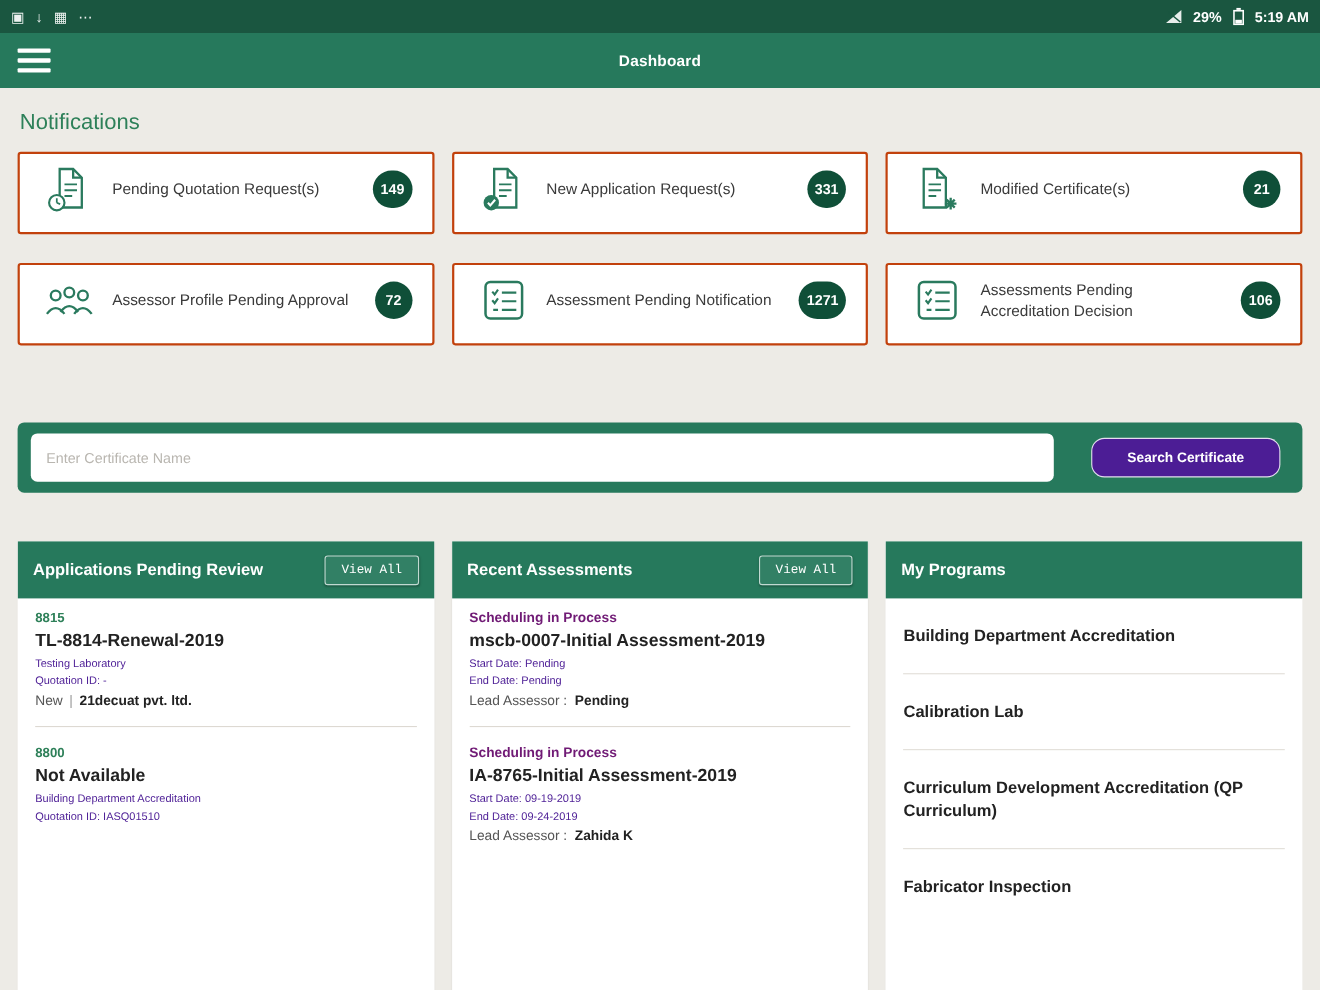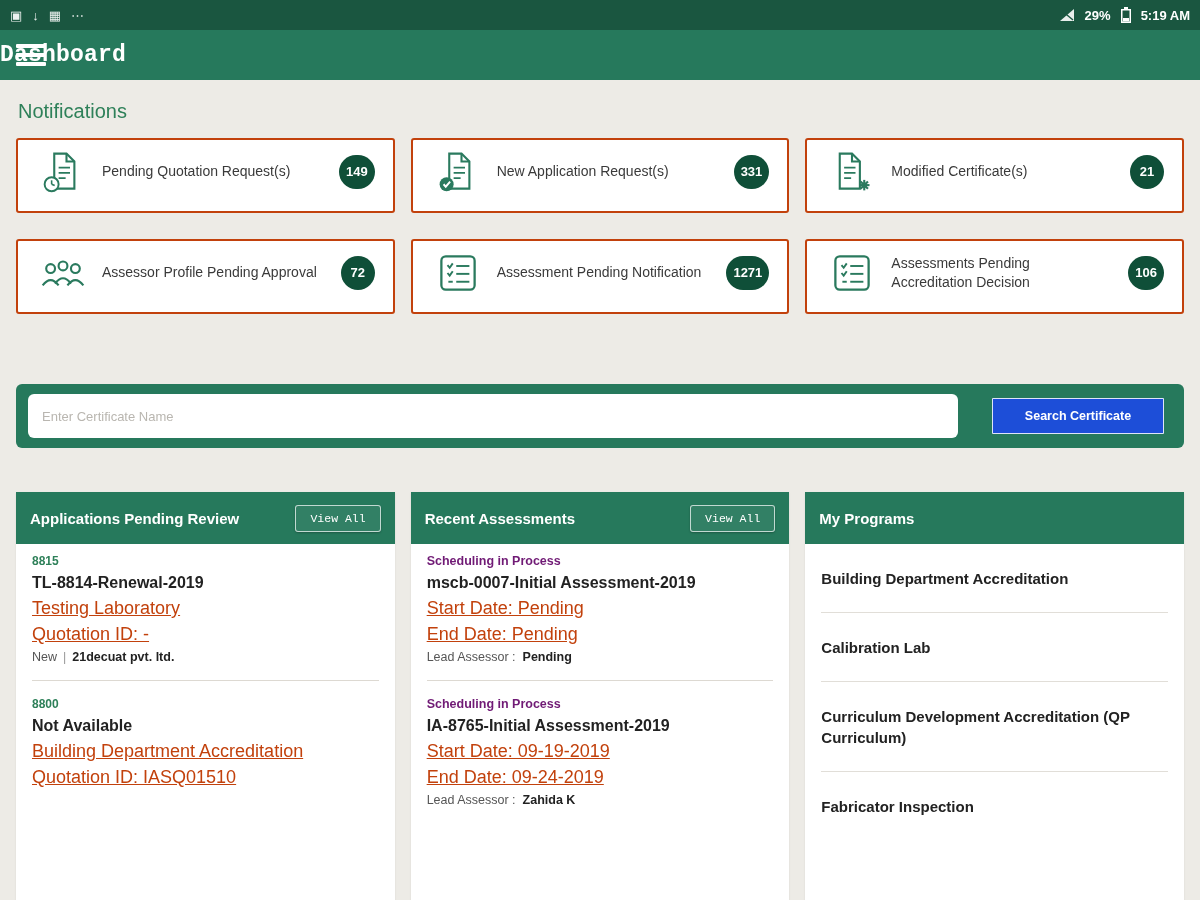--- a/index.html
+++ b/index.html
@@ -21,22 +21,22 @@
   .battery-svg, .wifi-svg { display:block; }
   
   .app-bar {
     height:50px; background:#26795c; color:#fff;
     display:flex; align-items:center; position:relative;
     padding:0 16px;
   }
   .hamburger { width:30px; height:22px; display:flex; flex-direction:column; justify-content:space-between; cursor:pointer; }
   .hamburger i { display:block; height:4px; background:#fff; border-radius:1px; }
   .app-title {
-    position:absolute; left:0; right:0; text-align:left;
-    font-size:23px; font-weight:bold; letter-spacing:.2px;font-family:Liberation Mono, monospace;
+    position:absolute; left:0; right:0; text-align:center;
+    font-size:14px; font-weight:bold; letter-spacing:.2px;
   }
   
   .content { padding:0 16px; }
   .section-label { color:#2e8059; font-size:20px; margin:20px 0 15px 2px; }
   .cards {
     display:grid; grid-template-columns:repeat(3,1fr); gap:26px 16px;
   }
   .card {
     background:#fff; border:2px solid #c2410c; border-radius:3px;
     height:75px; display:flex; align-items:center; gap:16px;
@@ -54,22 +54,22 @@
     margin-top:70px; background:#26795c; border-radius:6px;
     padding:10px 12px; display:flex; align-items:center; gap:34px; height:64px;
   }
   .search-input {
     flex:1; height:44px; border:none; border-radius:6px; background:#fff;
     padding:0 14px; font-size:13px; color:#333; outline:none;
     font-family:"Liberation Sans", sans-serif;
   }
   .search-input::placeholder { color:#b9b6b0; }
   .search-btn {
-    width:172px; height:36px; background:#1d4ed8; color:#fff;
-    border:1px solid rgba(255,255,255,.85); border-radius:1px;
+    width:172px; height:36px; background:#4c1d95; color:#fff;
+    border:1px solid rgba(255,255,255,.85); border-radius:12px;
     font-size:12.5px; font-weight:bold; cursor:pointer;
     font-family:"Liberation Sans", sans-serif; margin-right:8px;
   }
   
   .columns {
     margin-top:44px; display:grid; grid-template-columns:repeat(3,1fr);
     gap:16px; height:448px;
   }
   .panel { background:#fff; height:100%; overflow:hidden; box-shadow:0 1px 2px rgba(0,0,0,.08); }
   .panel-header {
@@ -81,21 +81,21 @@
   .view-all-btn {
     background:rgba(255,255,255,.06); border:1px solid rgba(255,255,255,.7);
     color:#fff; font-size:11.5px; border-radius:3px; padding:6px 14px;
     cursor:pointer; font-family:Liberation Mono, monospace;
     box-shadow:0 1px 2px rgba(0,0,0,.25);
   }
   .panel-body { padding:10px 16px 0 16px; }
   .item-id { color:#2e8059; font-size:12px; font-weight:bold; margin-bottom:6px; }
   .item-status { color:#701a75; font-size:12.5px; font-weight:bold; margin-bottom:6px; }
   .item-title { font-size:16px; font-weight:bold; color:#222; margin-bottom:6px; }
-  .item-line { font-size:18px; color:#c2410c; margin-bottom:5px;text-decoration:underline; }
+  .item-line { font-size:10px; color:#4c1d95; margin-bottom:5px; }
   .item-meta { font-size:12.5px; color:#555; margin-top:3px; }
   .item-meta .sep { color:#999; margin:0 6px; }
   .item-meta b { color:#222; font-size:12.5px; }
   .lead-line { font-size:12.5px; color:#555; margin-top:2px; }
   .lead-line b { color:#222; }
   .item-divider { border-top:1px solid #ddd9d2; margin:16px 0 16px 0; }
   .program-item {
     font-size:15px; font-weight:bold; color:#222;
     padding:24px 0 22px 0; border-bottom:1px solid #e1ded8; line-height:1.45;
   }

